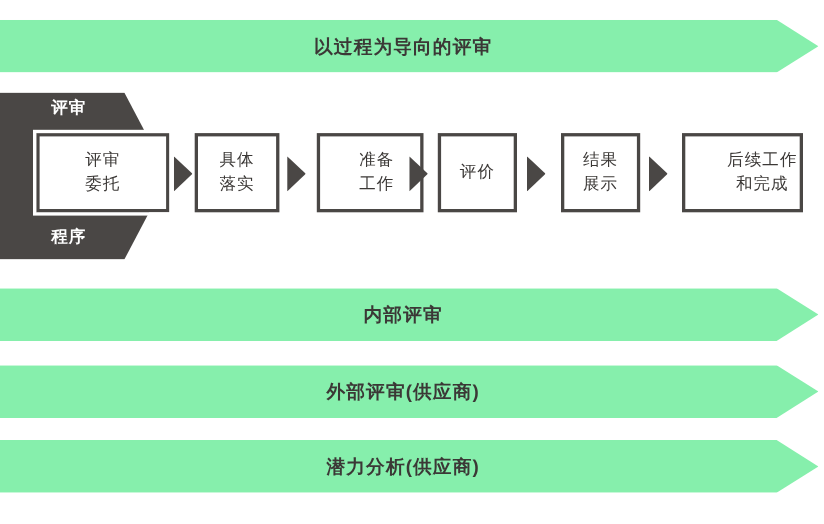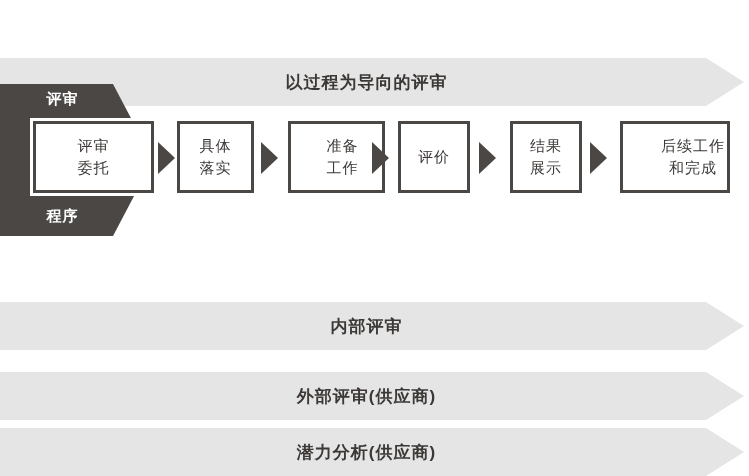--- a/index.html
+++ b/index.html
@@ -13,42 +13,41 @@
     font-family: "Liberation Sans", "DejaVu Sans", sans-serif;
     position: relative;
     overflow: hidden;
   }
 
   
   .banner {
     position: absolute;
     left: 0;
     width: 749px;
-    background: #e5e5e5;
+    background: #86efac;
     color: #3b3836;
     font-size: 17px;
     font-weight: bold;
     letter-spacing: 1px;
     display: flex;
     align-items: center;
     justify-content: center;
     -webkit-clip-path: polygon(0 0, 706px 0, 744px 50%, 706px 100%, 0 100%);
     clip-path: polygon(0 0, 706px 0, 744px 50%, 706px 100%, 0 100%);
-    margin-top: 40px;
   }
   .banner-text {
     display: block;
     transform: translateX(-8px);
     line-height: 1;
   }
 
   #banner-top    { top: 18px;  height: 48px; }
   #banner-inner  { top: 262px; height: 48px; }
   #banner-ext    { top: 332px; height: 48px; align-items: center; }
-  #banner-pot    { top: 388px; height: 48px; }
+  #banner-pot    { top: 400px; height: 48px; }
 
   
   .dark-frame {
     position: absolute;
     left: 0;
     top: 84px;
     width: 153px;
     height: 152px;
     background: #4a4745;
     -webkit-clip-path: polygon(0 0, 113px 0, 153px 76px, 113px 152px, 0 152px);

